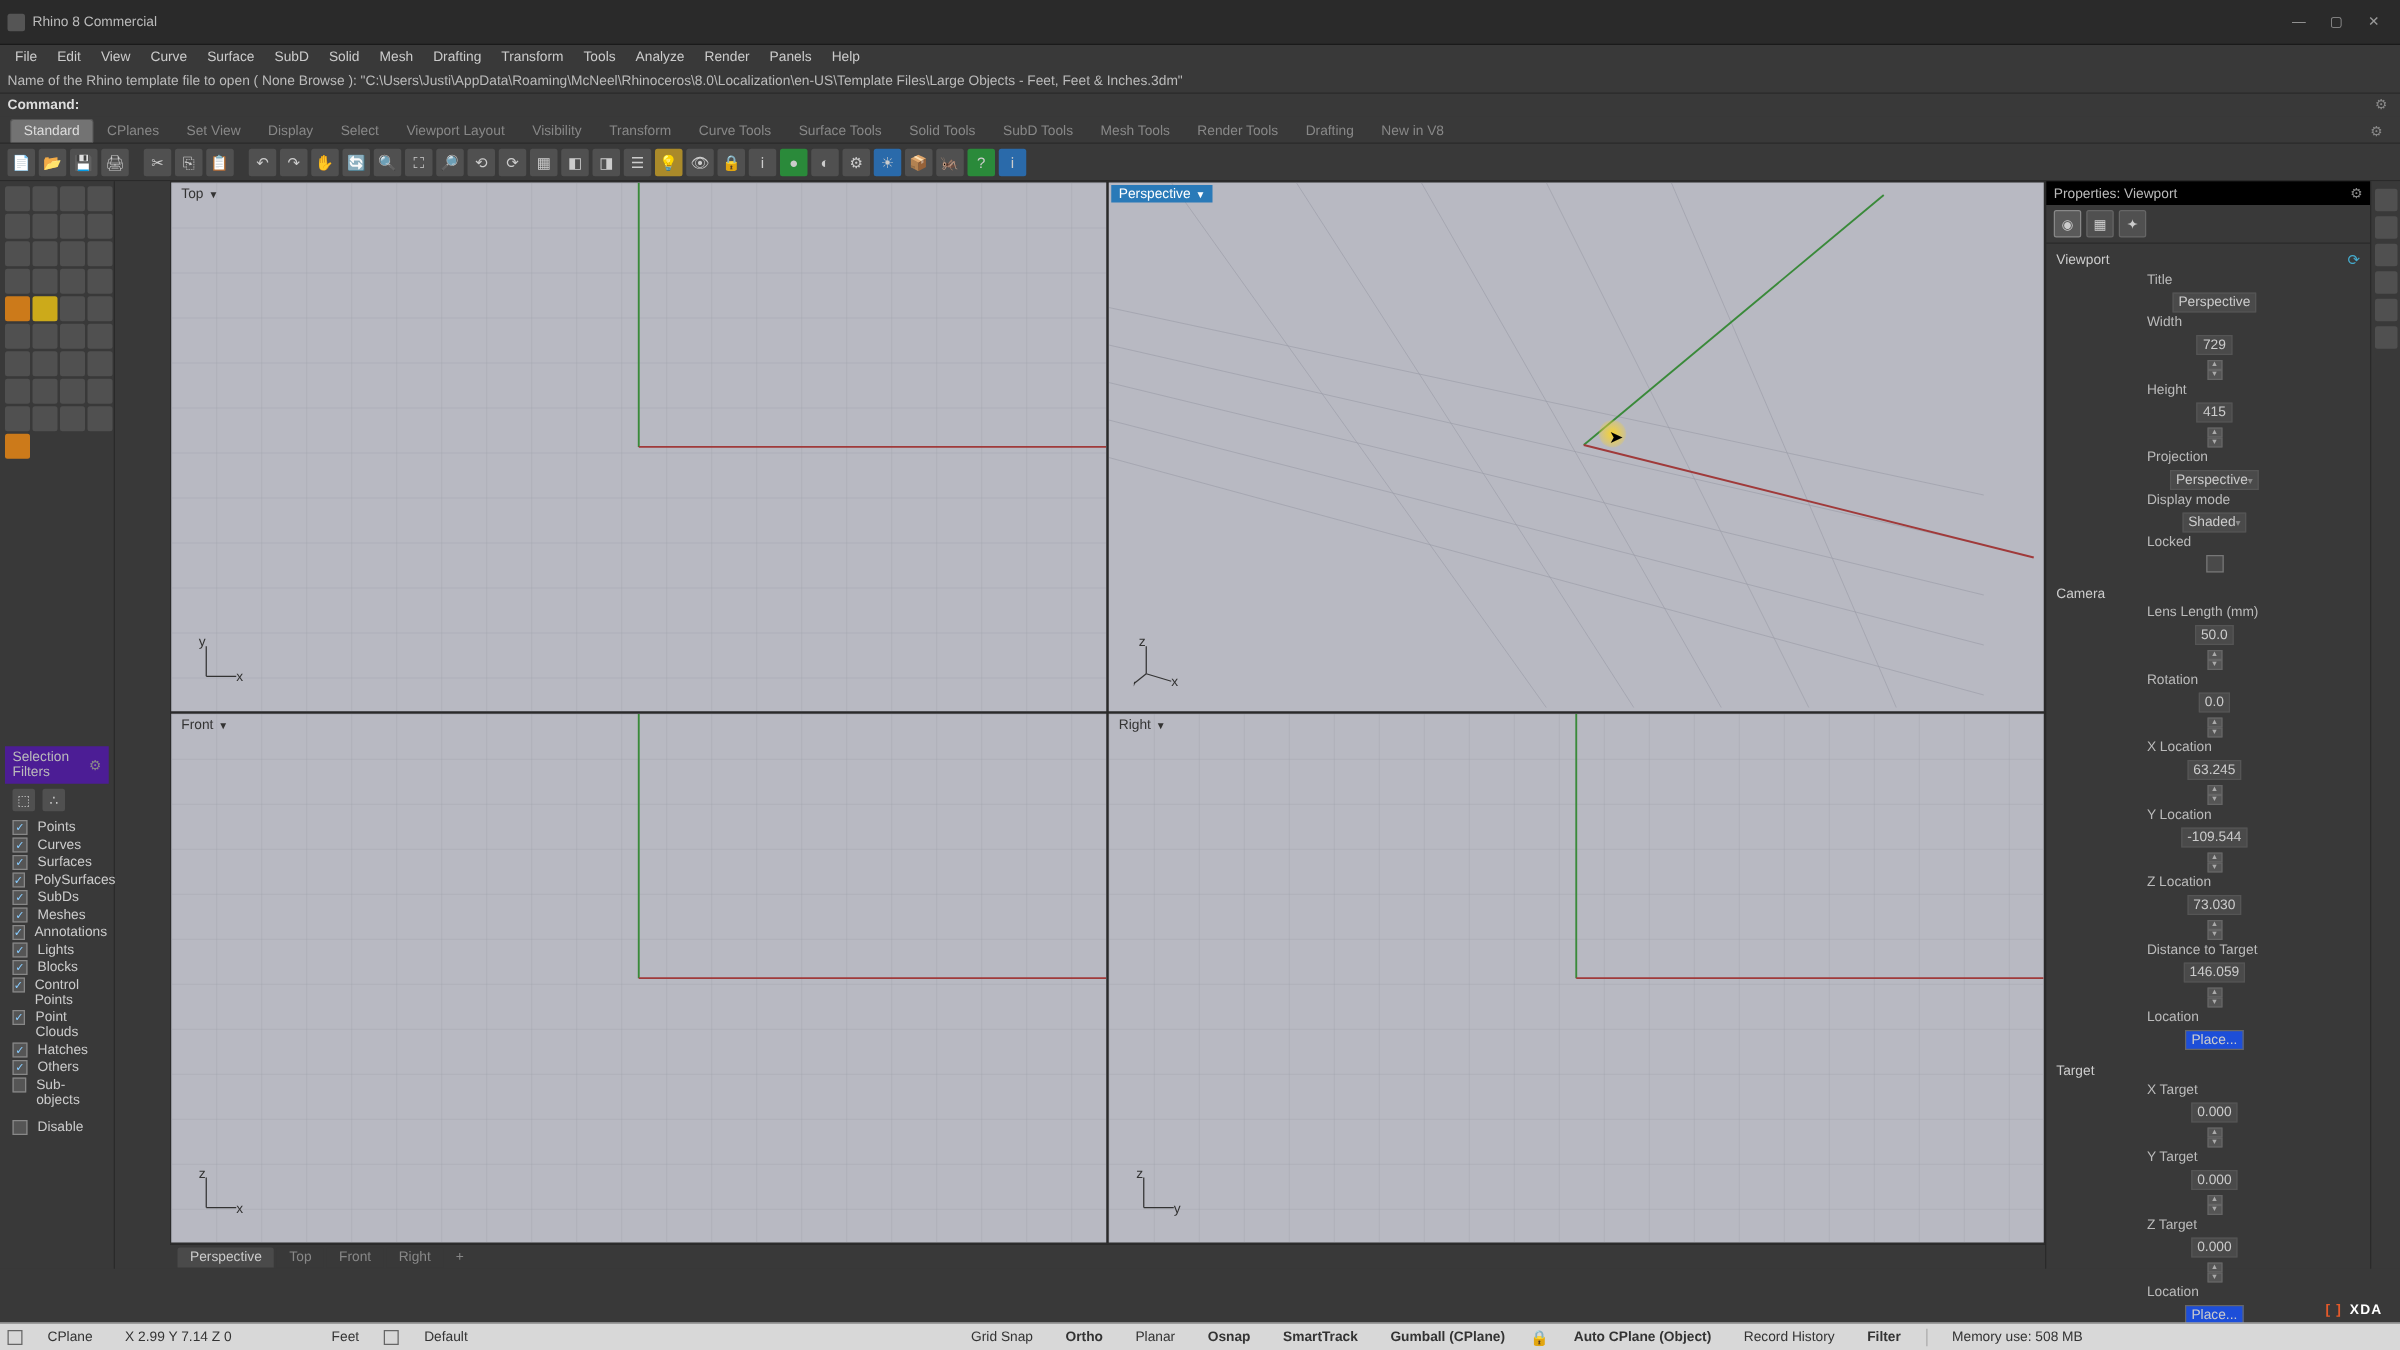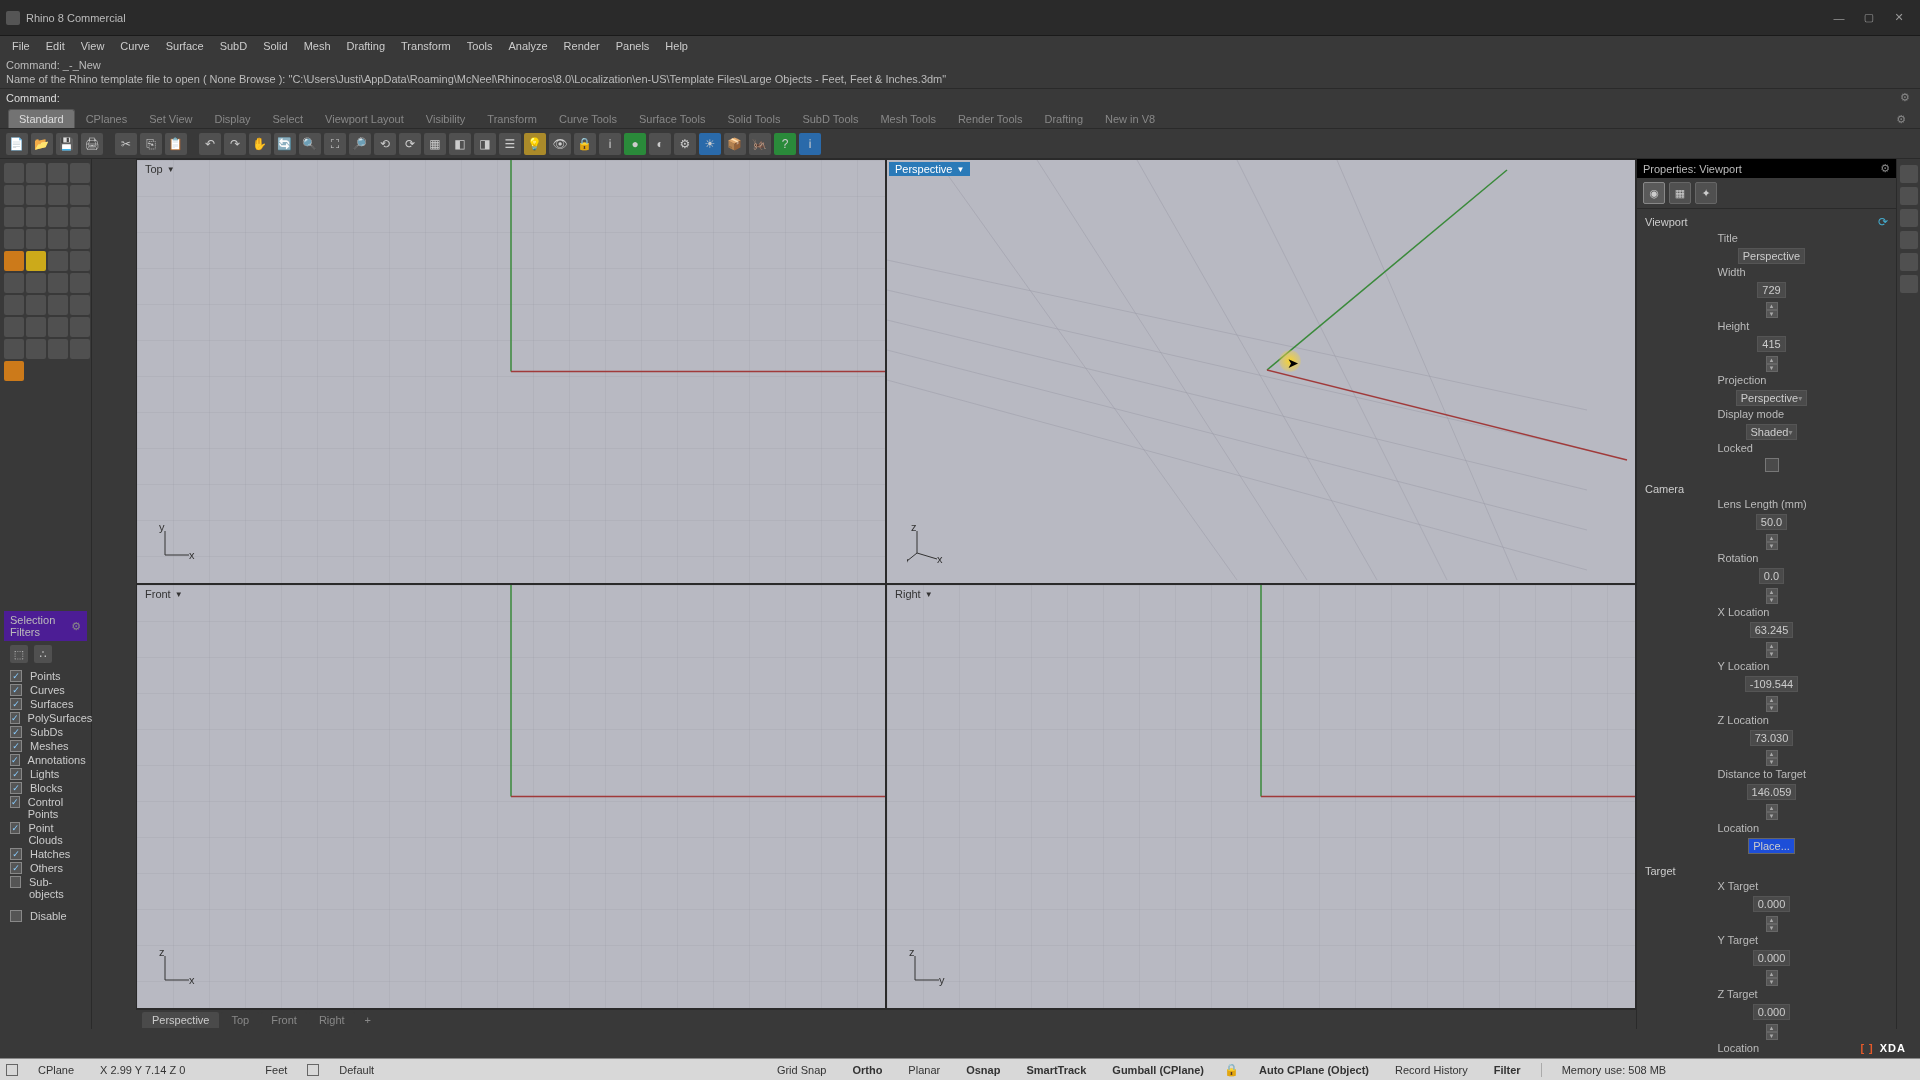--- a/index.html
+++ b/index.html
@@ -12,21 +12,21 @@
 .titlebar .win-btn { width: 30px; height: 20px; display: flex; align-items: center; justify-content: center; color: #999; }
 
 
 .menubar { height: 20px; background: #393939; display: flex; align-items: center; padding: 0 4px; }
 .menubar span { padding: 2px 8px; color: #ccc; cursor: pointer; }
 
 
 .cmdhist { background: #393939; padding: 2px 6px; color: #bbb; line-height: 14px; border-bottom: 1px solid #2a2a2a; position: relative; }
 .cmdhist .line { white-space: nowrap; overflow: hidden; }
 .cmd-input-row { display: flex; align-items: center; background: #393939; padding: 2px 6px; }
-.cmd-input-row b { color: #ddd; font-weight: normal; }
+.cmd-input-row b { color: #ddd; font-weight: bold; }
 .cmd-gear { width: 14px; height: 14px; margin-left: auto; color: #888; }
 
 
 .tabstrip { height: 22px; background: #393939; border-bottom: 1px solid #2a2a2a; display: flex; align-items: flex-end; padding: 0 8px; position: relative; }
 .tabstrip .tab { padding: 3px 10px; color: #888; border: 1px solid transparent; border-bottom: none; }
 .tabstrip .tab.active { background: #737373; color: #ddd; border-color: #555; border-radius: 3px 3px 0 0; }
 .tabstrip .endgear { margin-left: auto; color: #888; padding: 2px 6px; }
 
 
 .maintoolbar { height: 30px; background: #393939; border-bottom: 1px solid #2a2a2a; display: flex; align-items: center; padding: 0 6px; gap: 3px; }
@@ -138,21 +138,20 @@
   <span>Drafting</span>
   <span>Transform</span>
   <span>Tools</span>
   <span>Analyze</span>
   <span>Render</span>
   <span>Panels</span>
   <span>Help</span>
 </div>
 
 <div class="cmdhist">
-  <div class="line">Command: _-_New</div>
   <div class="line">Name of the Rhino template file to open ( None  Browse ): "C:\Users\Justi\AppData\Roaming\McNeel\Rhinoceros\8.0\Localization\en-US\Template Files\Large Objects - Feet, Feet &amp; Inches.3dm"</div>
 </div>
 <div class="cmd-input-row">
   <b>Command:</b>
   <span class="cmd-gear">⚙</span>
 </div>
 
 <div class="tabstrip">
   <span class="tab active">Standard</span>
   <span class="tab">CPlanes</span>

